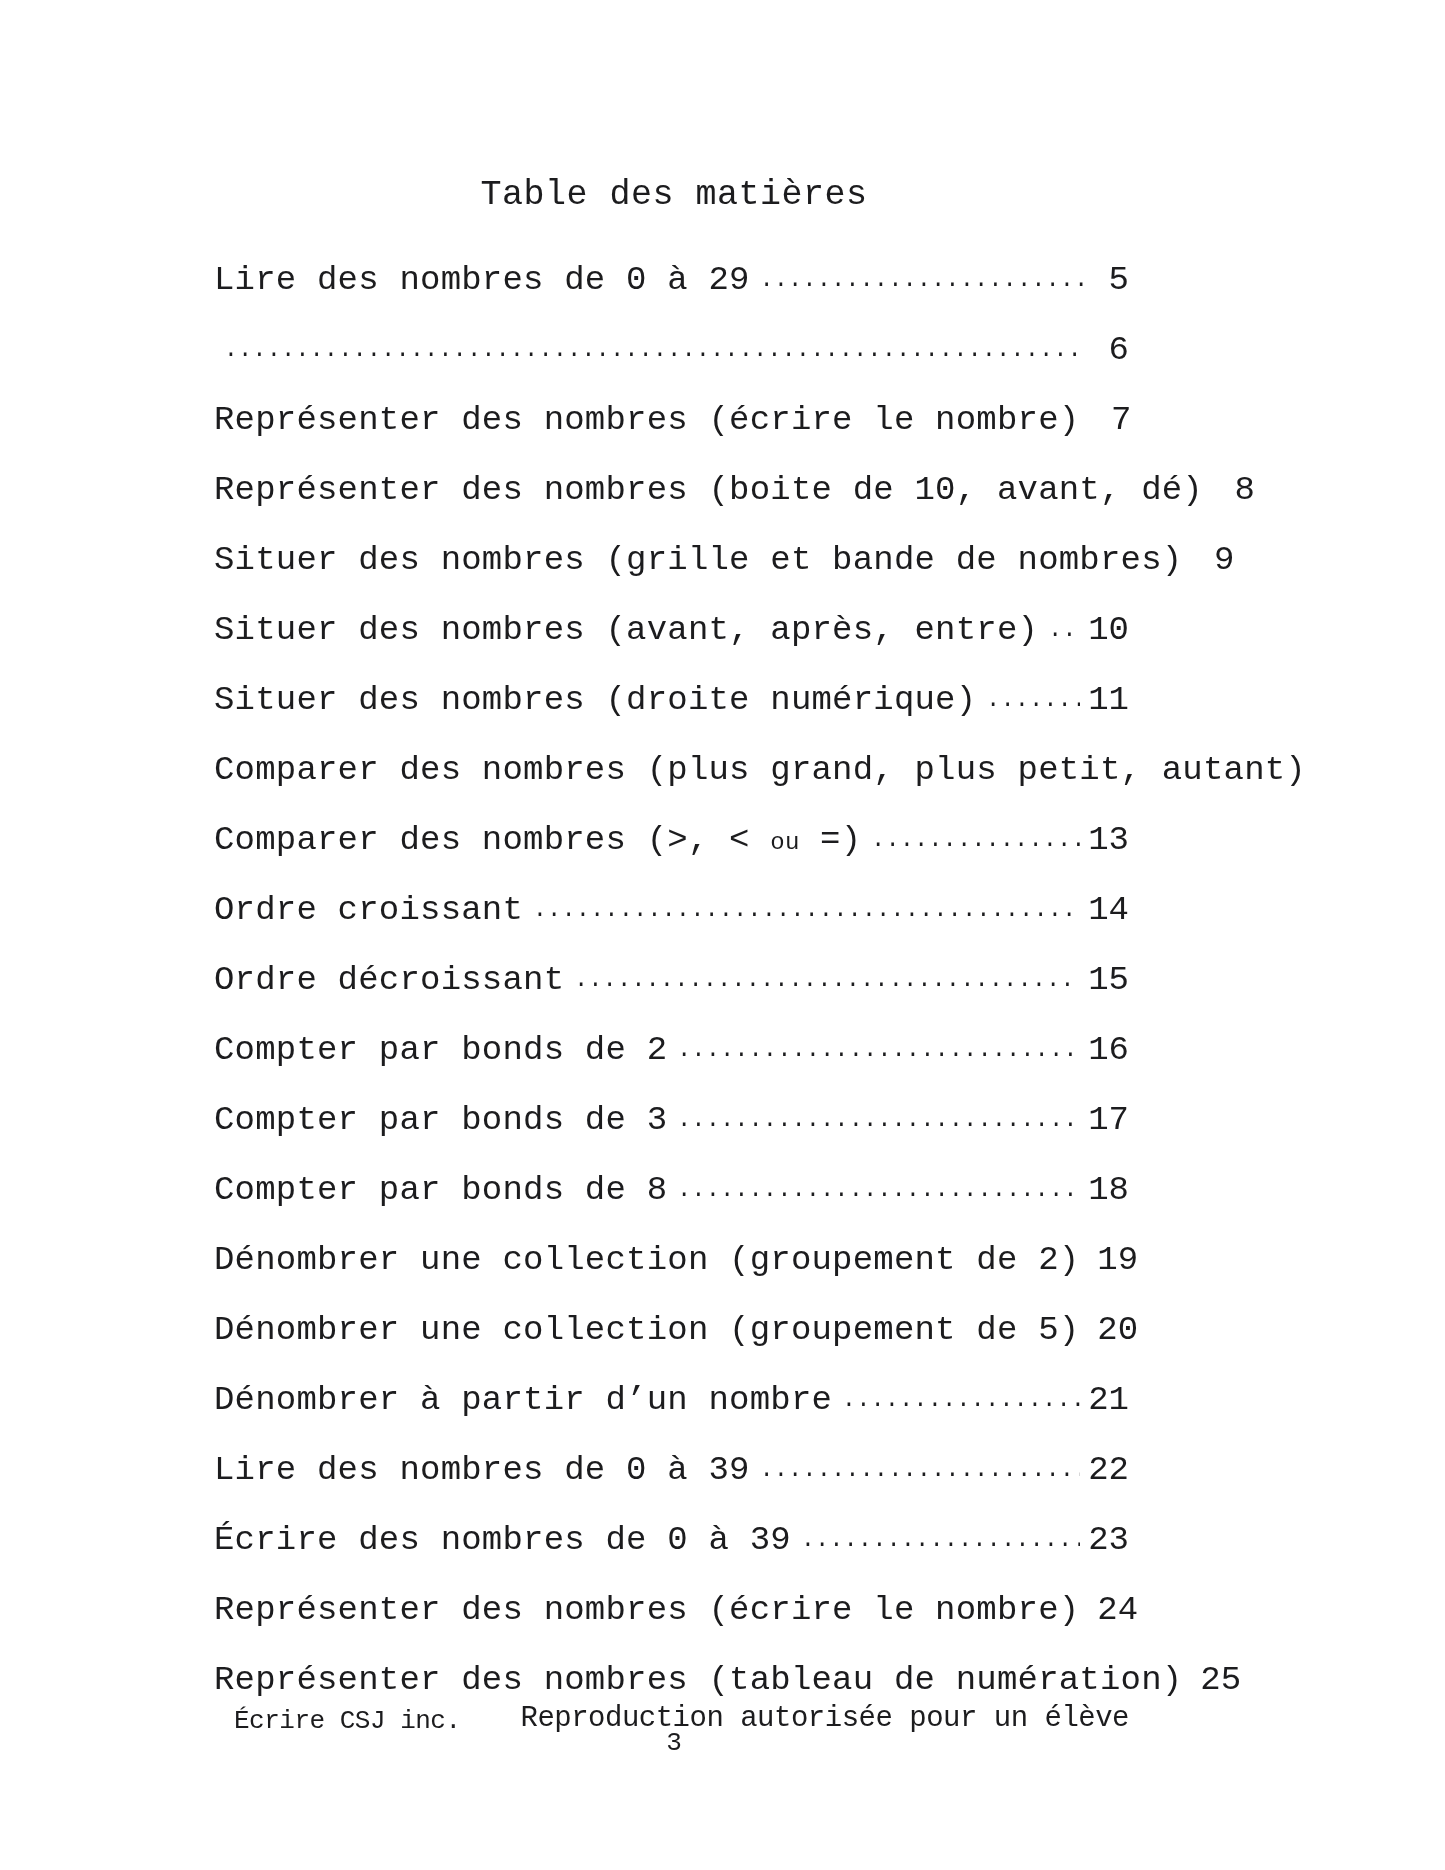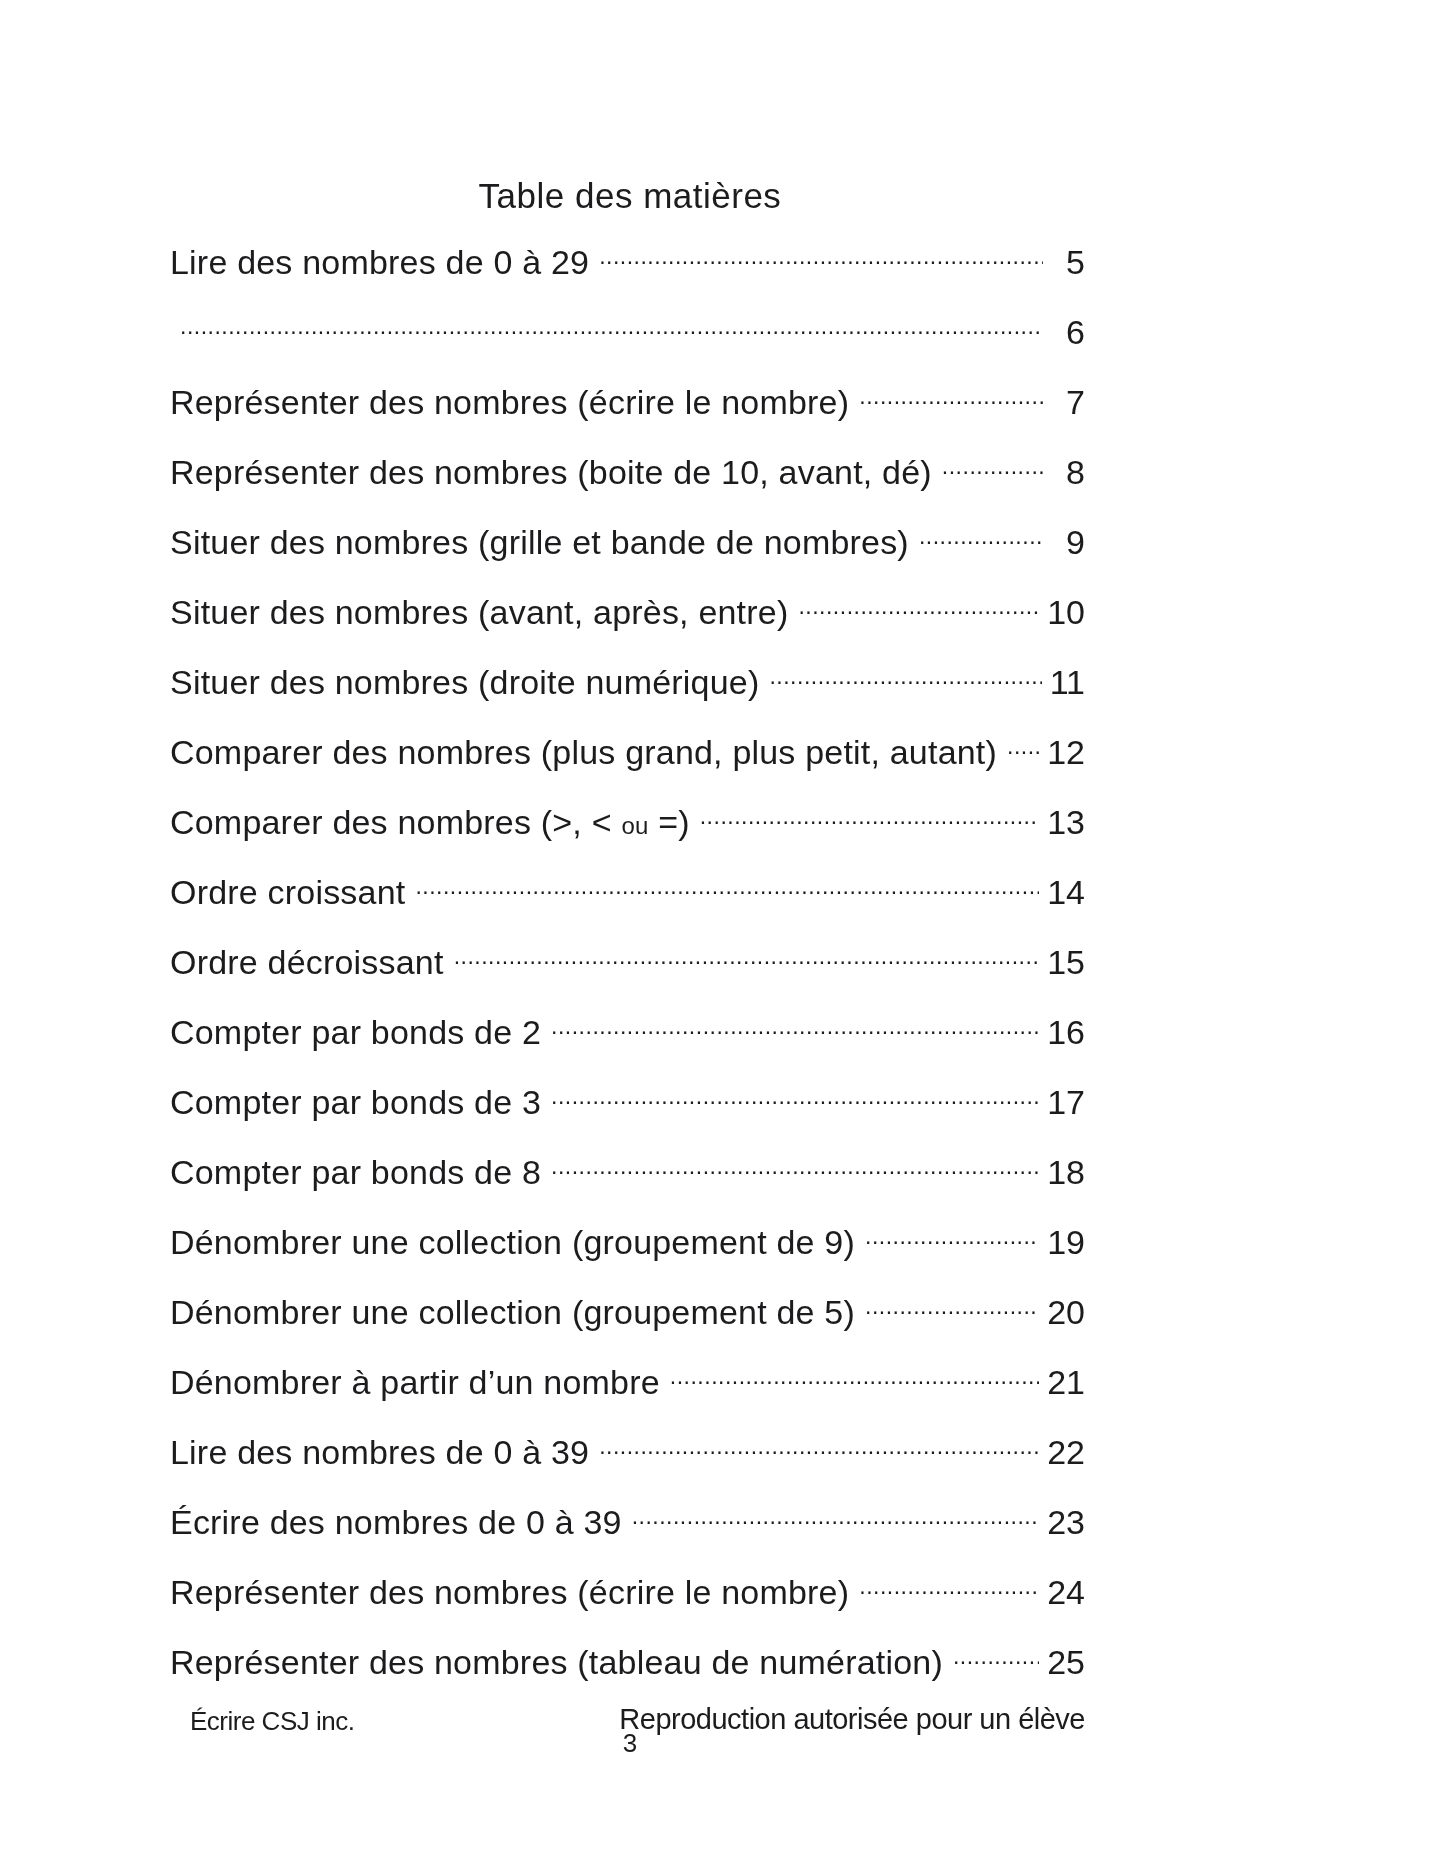--- a/index.html
+++ b/index.html
@@ -6,42 +6,43 @@
     margin: 0;
     padding: 0;
     background: #ffffff;
   }
   .page {
     position: relative;
     width: 1260px;
     height: 1870px;
     background: #ffffff;
     color: #1c1c1e;
-    font-family: Liberation Sans, sans-serif;
+    font-family: Liberation Mono, monospace;
     overflow: hidden;
+    margin-left: 44px;
   }
   .doc-title {
     position: absolute;
     top: 178px;
     left: 0;
     width: 100%;
     text-align: center;
     font-size: 35px;
     line-height: 1;
     letter-spacing: 0.5px;
   }
   .toc-list {
     position: absolute;
     top: 245px;
     left: 170px;
     right: 175px;
   }
   .toc-row {
     display: flex;
-    align-items: flex-start;
+    align-items: center;
     height: 70px;
   }
   .toc-label {
     font-size: 34px;
     line-height: 1;
     white-space: nowrap;
     letter-spacing: 0.2px;
   }
   .toc-label .small-part {
     font-size: 24px;
@@ -160,21 +161,21 @@
     <span class="toc-label">Compter par bonds de 3</span>
     <span class="toc-dots">............................................................................................................................................................................................................................</span>
     <span class="toc-page">17</span>
   </div>
       <div class="toc-row">
     <span class="toc-label">Compter par bonds de 8</span>
     <span class="toc-dots">............................................................................................................................................................................................................................</span>
     <span class="toc-page">18</span>
   </div>
       <div class="toc-row">
-    <span class="toc-label">Dénombrer une collection (groupement de 9)</span>
+    <span class="toc-label">Dénombrer une collection (groupement de 2)</span>
     <span class="toc-dots">............................................................................................................................................................................................................................</span>
     <span class="toc-page">19</span>
   </div>
       <div class="toc-row">
     <span class="toc-label">Dénombrer une collection (groupement de 5)</span>
     <span class="toc-dots">............................................................................................................................................................................................................................</span>
     <span class="toc-page">20</span>
   </div>
       <div class="toc-row">
     <span class="toc-label">Dénombrer à partir d’un nombre</span>

